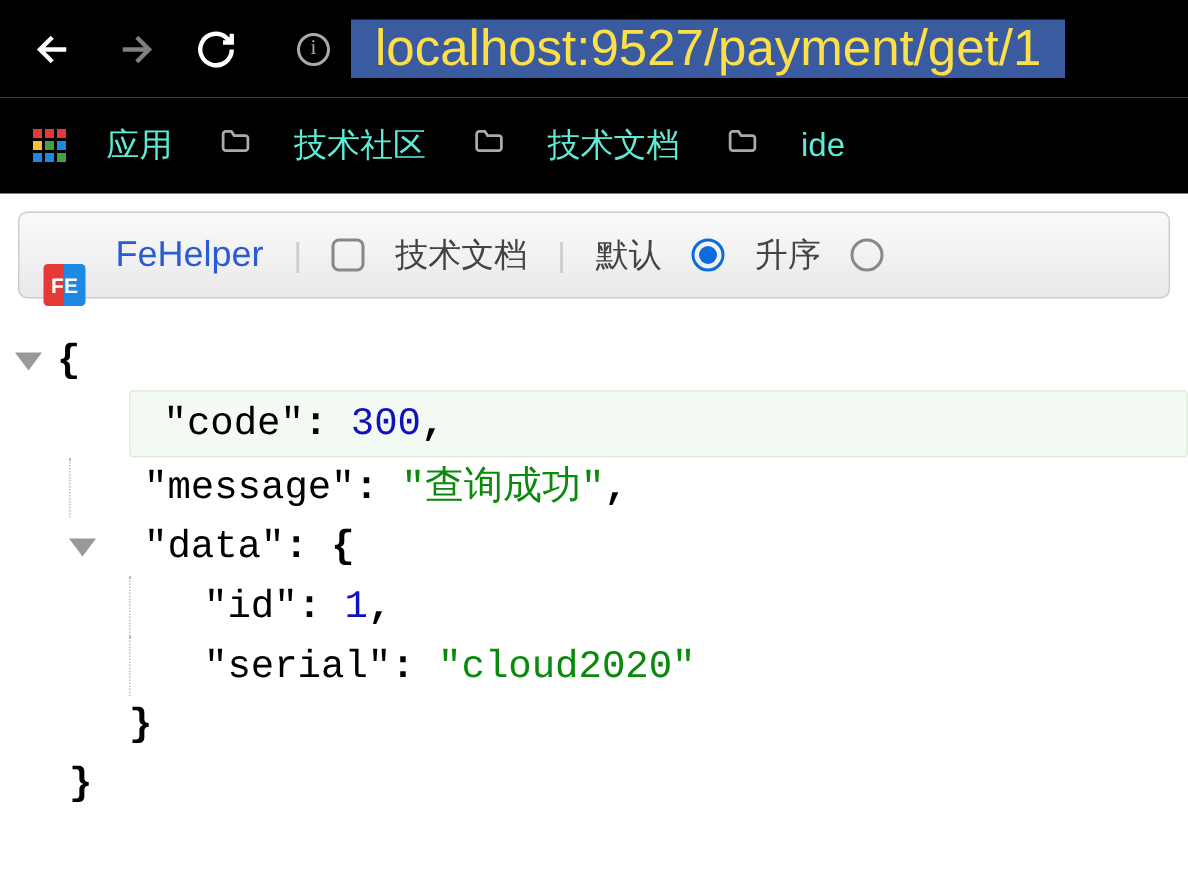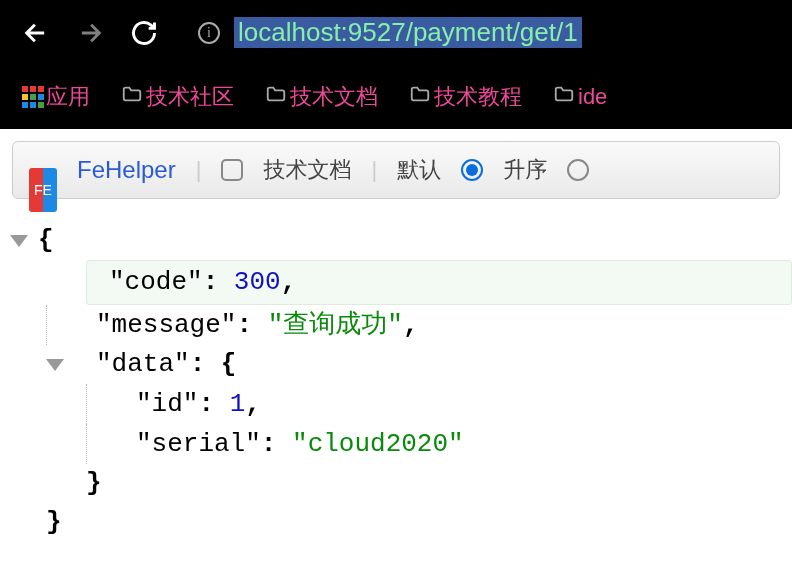--- a/index.html
+++ b/index.html
@@ -50,24 +50,24 @@
       border: 2px solid #aaa;
       border-radius: 50%;
       display: flex;
       align-items: center;
       justify-content: center;
       color: #aaa;
       font-size: 14px;
       font-family: Georgia, serif;
     }
     .url-text {
-      color: #86efac;
-      font-size: 26px;
+      color: #fde047;
+      font-size: 34px;
       background: #3a5ba0;
-      padding: 0 4px;
+      padding: 0 16px;
     }
     .bookmarks-bar {
       background: #000;
       height: 64px;
       display: flex;
       align-items: center;
       padding: 0 22px;
       gap: 30px;
     }
     .apps-icon {
@@ -81,22 +81,22 @@
     .apps-icon span:nth-child(3) { background: #e53935; }
     .apps-icon span:nth-child(4) { background: #fbc02d; }
     .apps-icon span:nth-child(5) { background: #43a047; }
     .apps-icon span:nth-child(6) { background: #1e88e5; }
     .apps-icon span:nth-child(7) { background: #1e88e5; }
     .apps-icon span:nth-child(8) { background: #1e88e5; }
     .apps-icon span:nth-child(9) { background: #43a047; }
     .bookmark-item {
       display: flex;
       align-items: center;
-      gap: 2px;
-      color: #ec4899;
+      gap: 27px;
+      color: #5eead4;
       font-size: 22px;
       cursor: pointer;
     }
     .folder-icon svg {
       width: 24px;
       height: 22px;
       stroke: #aaa;
       fill: none;
       stroke-width: 2;
     }
@@ -108,24 +108,24 @@
       height: 58px;
       display: flex;
       align-items: center;
       padding: 0 16px;
       gap: 20px;
       font-size: 22px;
       color: #444;
     }
     .fe-logo {
       width: 28px;
-      height: 44px;
+      height: 28px;
       background: linear-gradient(to right, #e53935 50%, #1e88e5 50%);
       color: #fff;
-      font-weight: normal;
+      font-weight: bold;
       font-size: 14px;
       display: flex;
       align-items: center;
       justify-content: center;
       border-radius: 3px;
       margin-top: 39px;
     }
     .fe-name {
       color: #2a5ad4;
       font-size: 24px;
@@ -253,26 +253,20 @@
   <div class="bookmark-item">
     <span class="folder-icon"><svg viewBox="0 0 24 24">
           <path d="M3 7a2 2 0 0 1 2-2h4l2 3h8a2 2 0 0 1 2 2v7a2 2 0 0 1-2 2H5a2 2 0 0 1-2-2V7z"></path>
         </svg></span>
     <span>技术文档</span>
   </div>
   <div class="bookmark-item">
     <span class="folder-icon"><svg viewBox="0 0 24 24">
           <path d="M3 7a2 2 0 0 1 2-2h4l2 3h8a2 2 0 0 1 2 2v7a2 2 0 0 1-2 2H5a2 2 0 0 1-2-2V7z"></path>
         </svg></span>
-    <span>技术教程</span>
-  </div>
-  <div class="bookmark-item">
-    <span class="folder-icon"><svg viewBox="0 0 24 24">
-          <path d="M3 7a2 2 0 0 1 2-2h4l2 3h8a2 2 0 0 1 2 2v7a2 2 0 0 1-2 2H5a2 2 0 0 1-2-2V7z"></path>
-        </svg></span>
     <span>ide</span>
   </div>
 </div>
 
 <div class="toolbar">
   <div class="fe-logo">FE</div>
   <span class="fe-name">FeHelper</span>
   <span class="divider">|</span>
   <div class="checkbox"></div>
   <span>技术文档</span>

